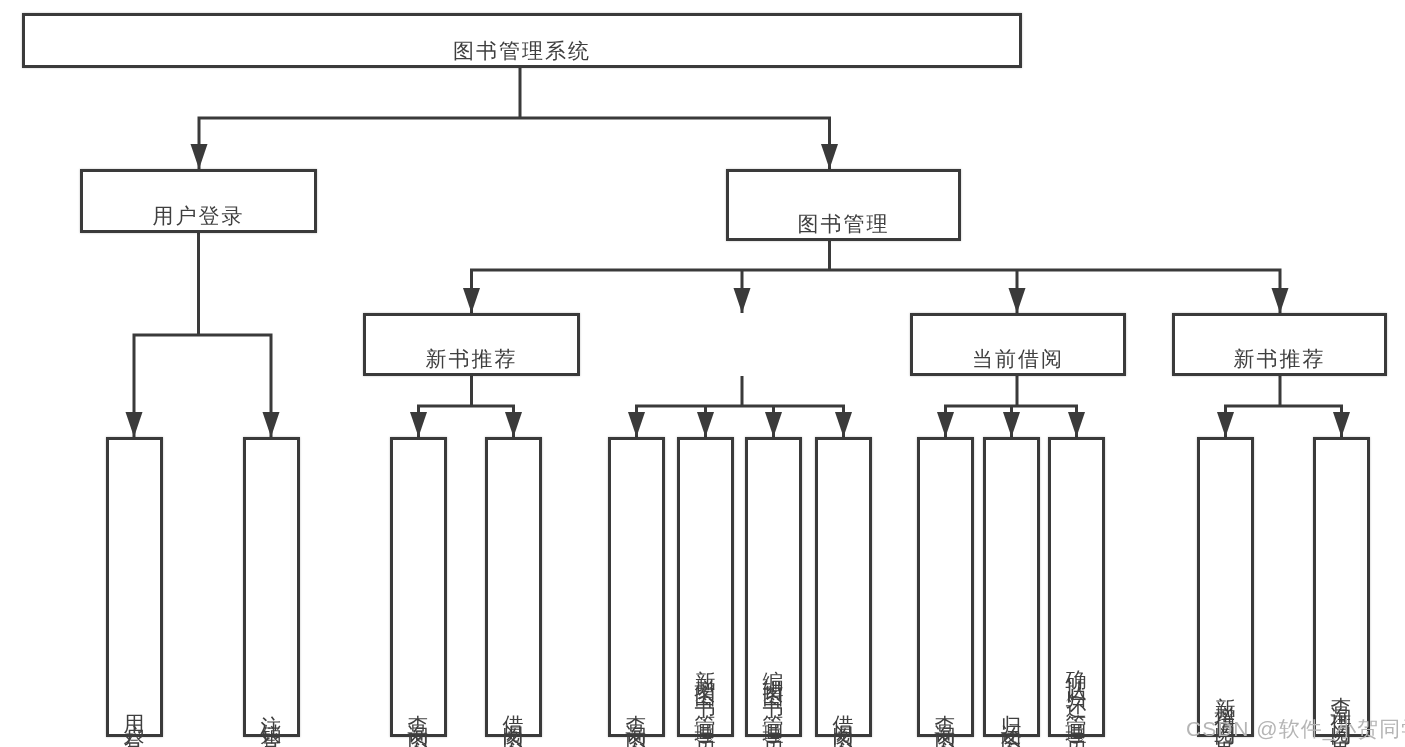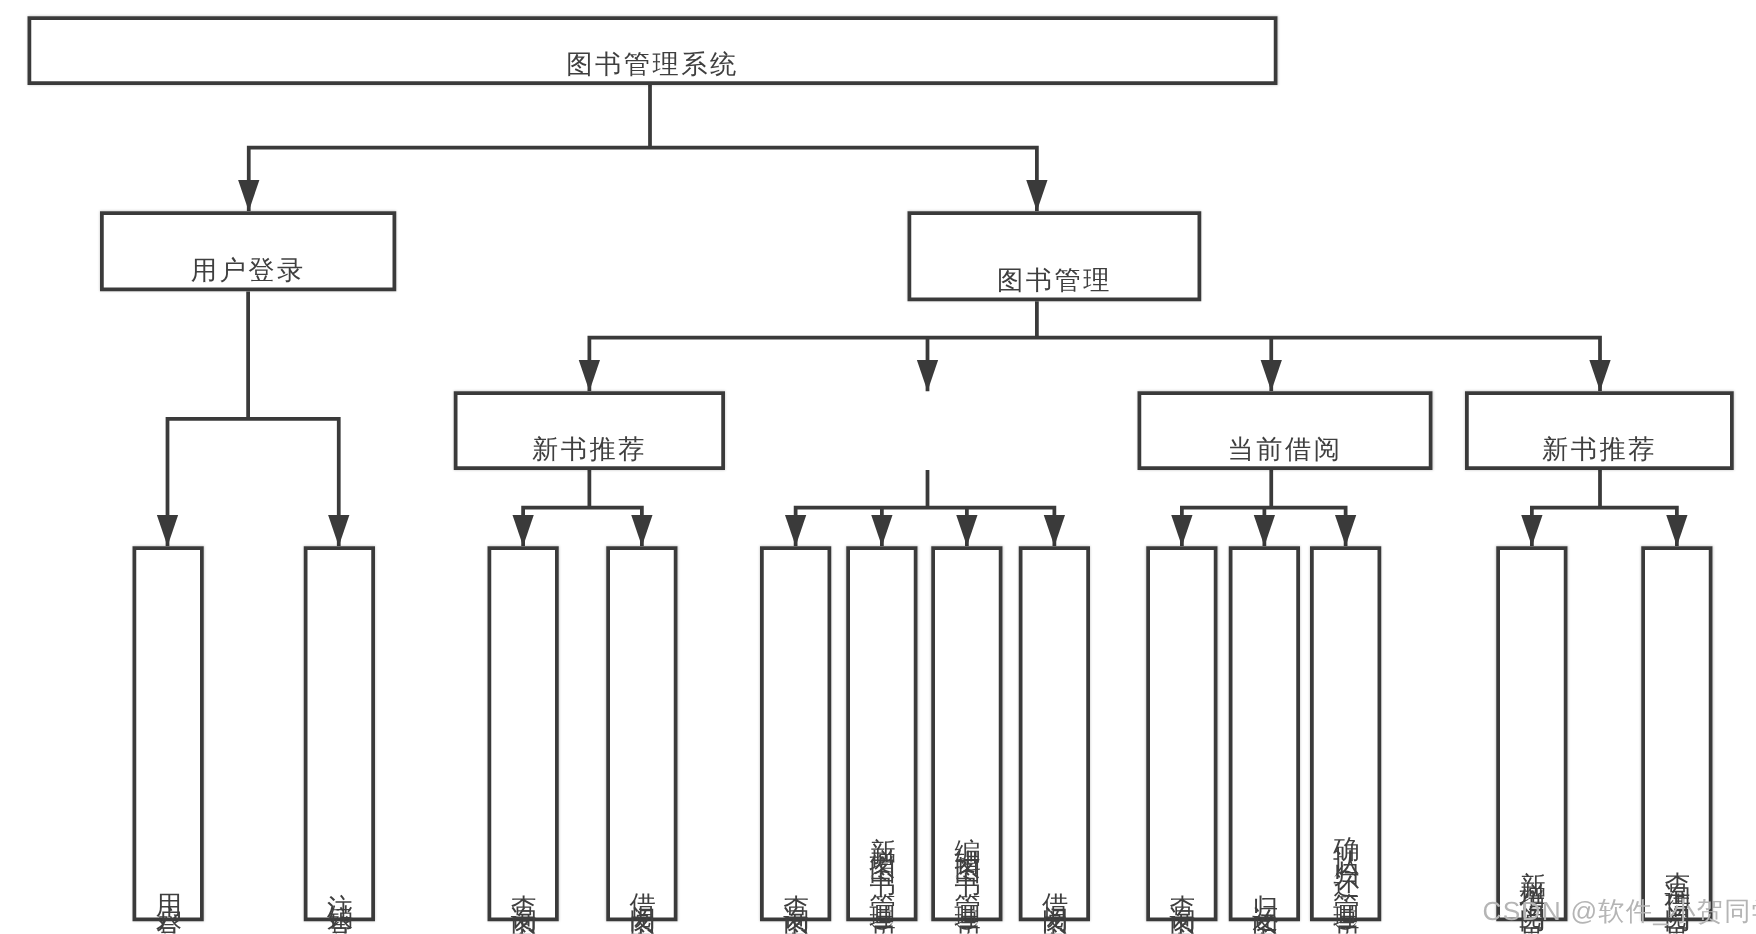--- a/index.html
+++ b/index.html
@@ -44,21 +44,21 @@
     line-height: 1;
     letter-spacing: 9px;
     white-space: nowrap;
   }
   
   .n-root            { left: 22px;   top: 13px;  width: 1000px; height: 55px; }
   .n-user-login      { left: 80px;   top: 169px; width: 237px;  height: 64px; }
   .n-book-mgmt       { left: 712px;  top: 169px; width: 235px;  height: 72px; margin-left: 14px; }
   .n-new-book-rec    { left: 363px;  top: 313px; width: 217px;  height: 63px; }
   .n-book-borrow     { left: 633px;  top: 313px; width: 218px;  height: 63px; }
-  .n-current-borrow  { left: 910px;  top: 313px; width: 236px;  height: 63px; }
+  .n-current-borrow  { left: 910px;  top: 313px; width: 216px;  height: 63px; }
   .n-borrow-records  { left: 1172px; top: 313px; width: 215px;  height: 63px; }
   .leaf              { top: 437px; width: 57px; height: 300px; }
   .l-1  { left: 106px; }
   .l-2  { left: 243px; }
   .l-3  { left: 390px; }
   .l-4  { left: 485px; }
   .l-5  { left: 608px; }
   .l-6  { left: 677px; }
   .l-7  { left: 745px; }
   .l-8  { left: 815px; }

